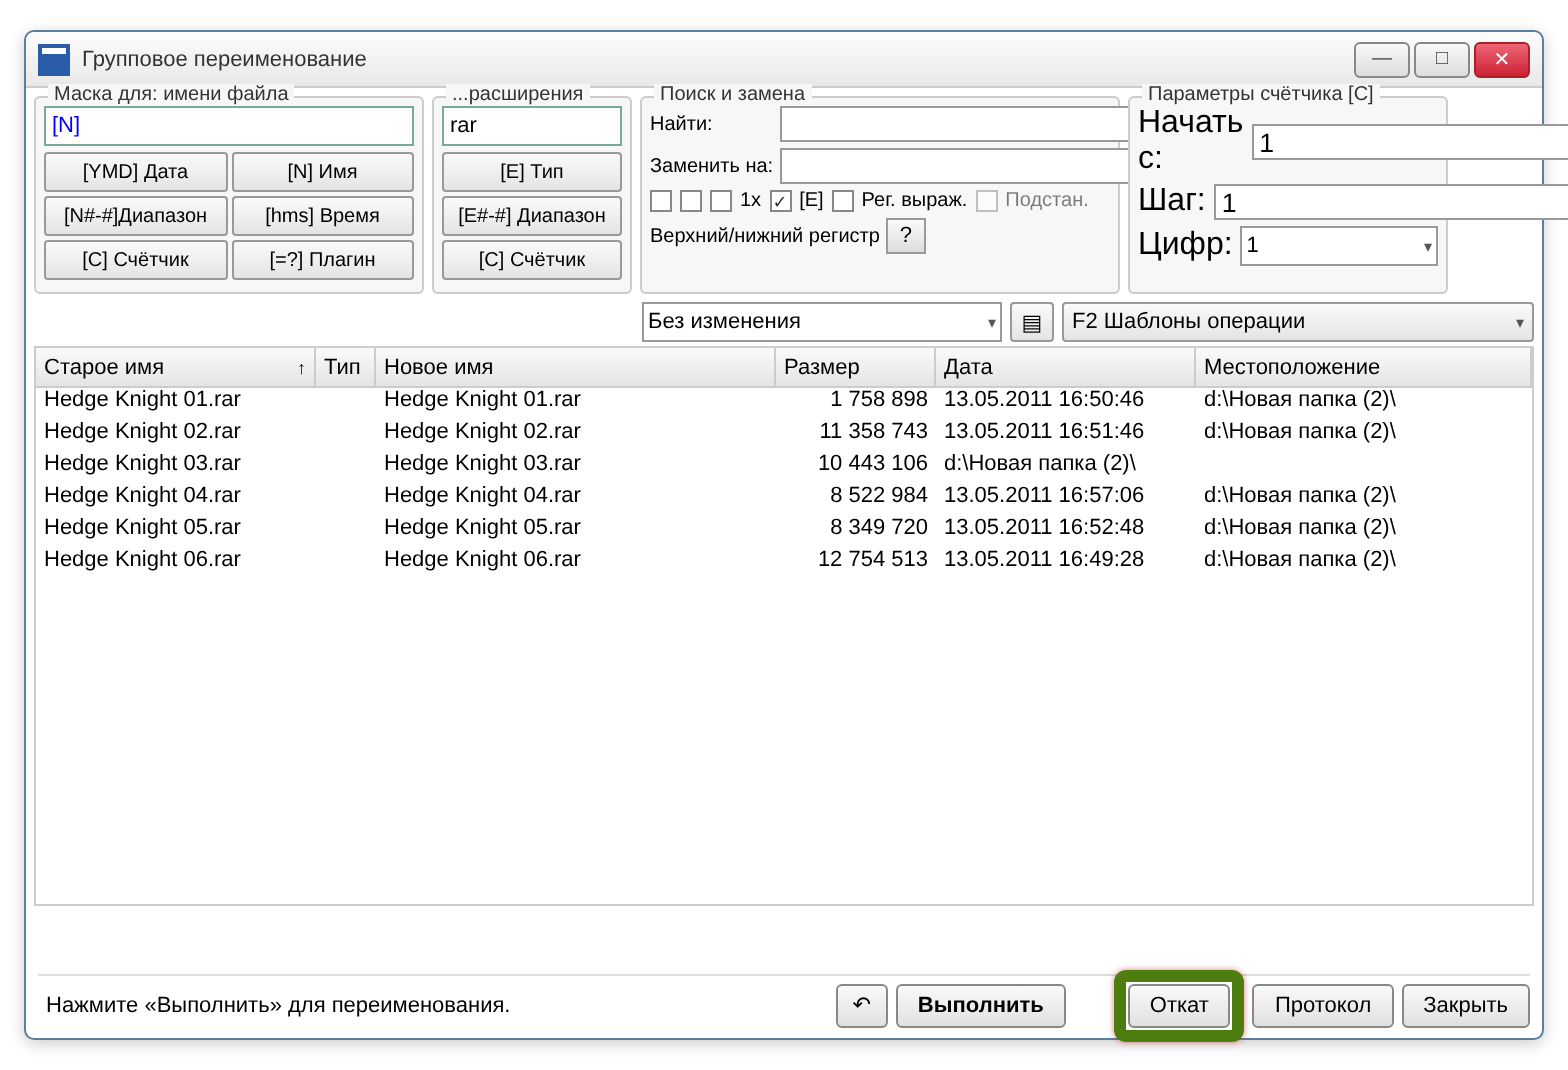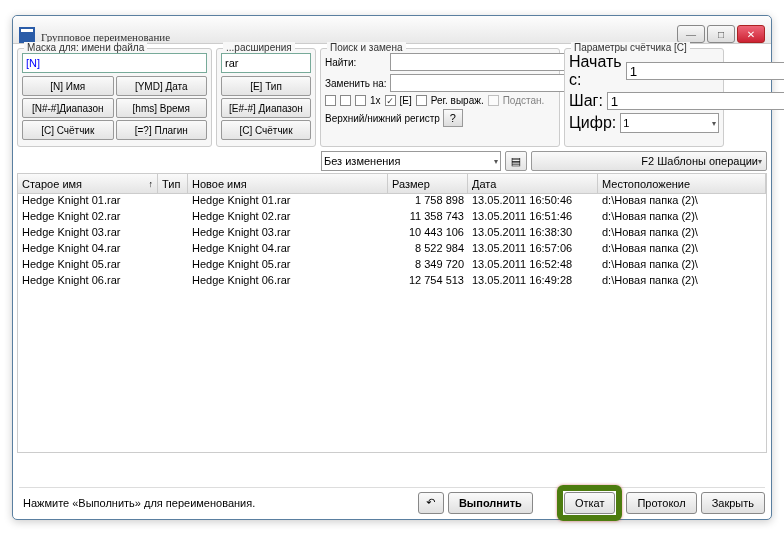--- a/index.html
+++ b/index.html
@@ -1,18 +1,18 @@
 <!DOCTYPE html>
 <html><head>
 <meta charset="utf-8">
 <style>
 * { box-sizing: border-box; margin: 0; padding: 0; }
 body { font-family: Tahoma, sans-serif; font-size: 11px; background: #fff; width: 784px; height: 535px; overflow: hidden; }
 .window { width: 760px; height: 505px; margin: 15px auto; border: 1px solid #5a7fa0; border-radius: 5px; background: #fff; box-shadow: 0 2px 8px rgba(0,0,0,0.2); position: relative; }
-.titlebar { height: 28px; background: linear-gradient(#fdfdfd, #e8e8e8); border-bottom: 1px solid #ccc; display: flex; align-items: flex-end; padding: 0 6px; border-radius: 5px 5px 0 0; font-family: Liberation Serif, serif; }
+.titlebar { height: 28px; background: linear-gradient(#fdfdfd, #e8e8e8); border-bottom: 1px solid #ccc; display: flex; align-items: center; padding: 0 6px; border-radius: 5px 5px 0 0; }
 .titlebar-icon { width: 16px; height: 16px; background: #2a5ca8; margin-right: 6px; position: relative; }
 .titlebar-icon::before { content:""; position:absolute; top:2px; left:2px; right:2px; height:3px; background:#fff; }
 .titlebar-title { flex:1; color:#333; }
 .titlebar-btns { display:flex; gap:2px; }
 .tb-btn { width:28px; height:18px; border:1px solid #888; border-radius:3px; background:linear-gradient(#f8f8f8,#ddd); display:flex; align-items:center; justify-content:center; font-size:10px; color:#444; }
 .tb-close { background:linear-gradient(#e67,#c23); color:#fff; border-color:#a22; }
 .content { padding:4px; }
 .top-panel { display:flex; gap:4px; margin-bottom:4px; }
 .group { border:1px solid #ccc; border-radius:3px; padding:4px; background:#f7f7f7; position:relative; }
 .group-title { position:absolute; top:-7px; left:6px; background:#f7f7f7; padding:0 3px; font-size:10px; color:#333; }
@@ -33,21 +33,21 @@
 .sel { width:100%; height:20px; border:1px solid #999; background:#fff; padding:0 2px; display:flex; align-items:center; justify-content:space-between; }
 .sel-arrow { font-size:8px; color:#555; }
 .cnt-row { display:flex; align-items:center; gap:4px; margin-bottom:3px; }
 .cnt-row label { width:55px; font-size:16px; }
 .cnt-inp { flex:1; height:18px; border:1px solid #999; background:#fff; padding:0 3px; }
 .spin { width:14px; display:flex; flex-direction:column; }
 .spin div { height:9px; border:1px solid #999; background:#eee; font-size:6px; text-align:center; line-height:7px; }
 .q-btn { width:20px; height:18px; border:1px solid #999; background:linear-gradient(#fafafa,#ddd); display:flex; align-items:center; justify-content:center; margin-left:3px; }
 .sec2 { display:flex; gap:4px; margin-bottom:2px; align-items:center; }
 .sec2 .sel2 { width:180px;gap:15px; }
-.f2-box { flex:1; height:20px; border:1px solid #999; background:linear-gradient(#fafafa,#e4e4e4); display:flex; align-items:center; padding:0 4px; justify-content:flex-end; border-radius:2px; }
+.f2-box { flex:1; height:20px; border:1px solid #999; background:linear-gradient(#fafafa,#e4e4e4); display:flex; align-items:center; padding:0 4px; justify-content:space-between; border-radius:2px; }
 .icon-box { width:22px; height:20px; border:1px solid #999; background:linear-gradient(#fafafa,#e4e4e4); display:flex; align-items:center; justify-content:center; border-radius:2px; }
 .file-table { border:1px solid #ccc; height:280px; background:#fff; }
 .thead { display:flex; background:linear-gradient(#fafafa,#e4e4e4); border-bottom:1px solid #ccc; height:20px; }
 .th { border-right:1px solid #ccc; padding:2px 4px; display:flex; align-items:center; font-size:11px; }
 .th-old { width:140px; justify-content:space-between; }
 .th-type { width:30px; }
 .th-new { width:200px; }
 .th-size { width:80px; text-align:right; }
 .th-date { width:130px; }
 .th-loc { flex:1; }
@@ -82,22 +82,22 @@
     </div>
   </div>
 
   <div class="content">
     <div class="top-panel">
 
       <div class="group g-mask">
         <div class="group-title">Маска для: имени файла</div>
         <input class="fld fld-blue" value="[N]" style="">
         <div class="btn-row">
+          <div class="sbtn">[YMD] Дата</div>
           <div class="sbtn">[N]   Имя</div>
-          <div class="sbtn">[YMD] Дата</div>
         </div>
         <div class="btn-row">
           <div class="sbtn">[N#-#]Диапазон</div>
           <div class="sbtn">[hms] Время</div>
         </div>
         <div class="btn-row">
           <div class="sbtn">[C]   Счётчик</div>
           <div class="sbtn">[=?]   Плагин</div>
         </div>
       </div>
@@ -211,21 +211,20 @@
             <div class="td td-new">Hedge Knight 02.rar</div>
             <div class="td td-size">11 358 743</div>
             <div class="td td-date">13.05.2011 16:51:46</div>
             <div class="td td-loc">d:\Новая папка (2)\</div>
           </div>
           <div class="tr">
             <div class="td td-old">Hedge Knight 03.rar</div>
             <div class="td td-type"></div>
             <div class="td td-new">Hedge Knight 03.rar</div>
             <div class="td td-size">10 443 106</div>
-            <div class="td td-date">13.05.2011 16:38:30</div>
             <div class="td td-loc">d:\Новая папка (2)\</div>
           </div>
           <div class="tr">
             <div class="td td-old">Hedge Knight 04.rar</div>
             <div class="td td-type"></div>
             <div class="td td-new">Hedge Knight 04.rar</div>
             <div class="td td-size">8 522 984</div>
             <div class="td td-date">13.05.2011 16:57:06</div>
             <div class="td td-loc">d:\Новая папка (2)\</div>
           </div>

